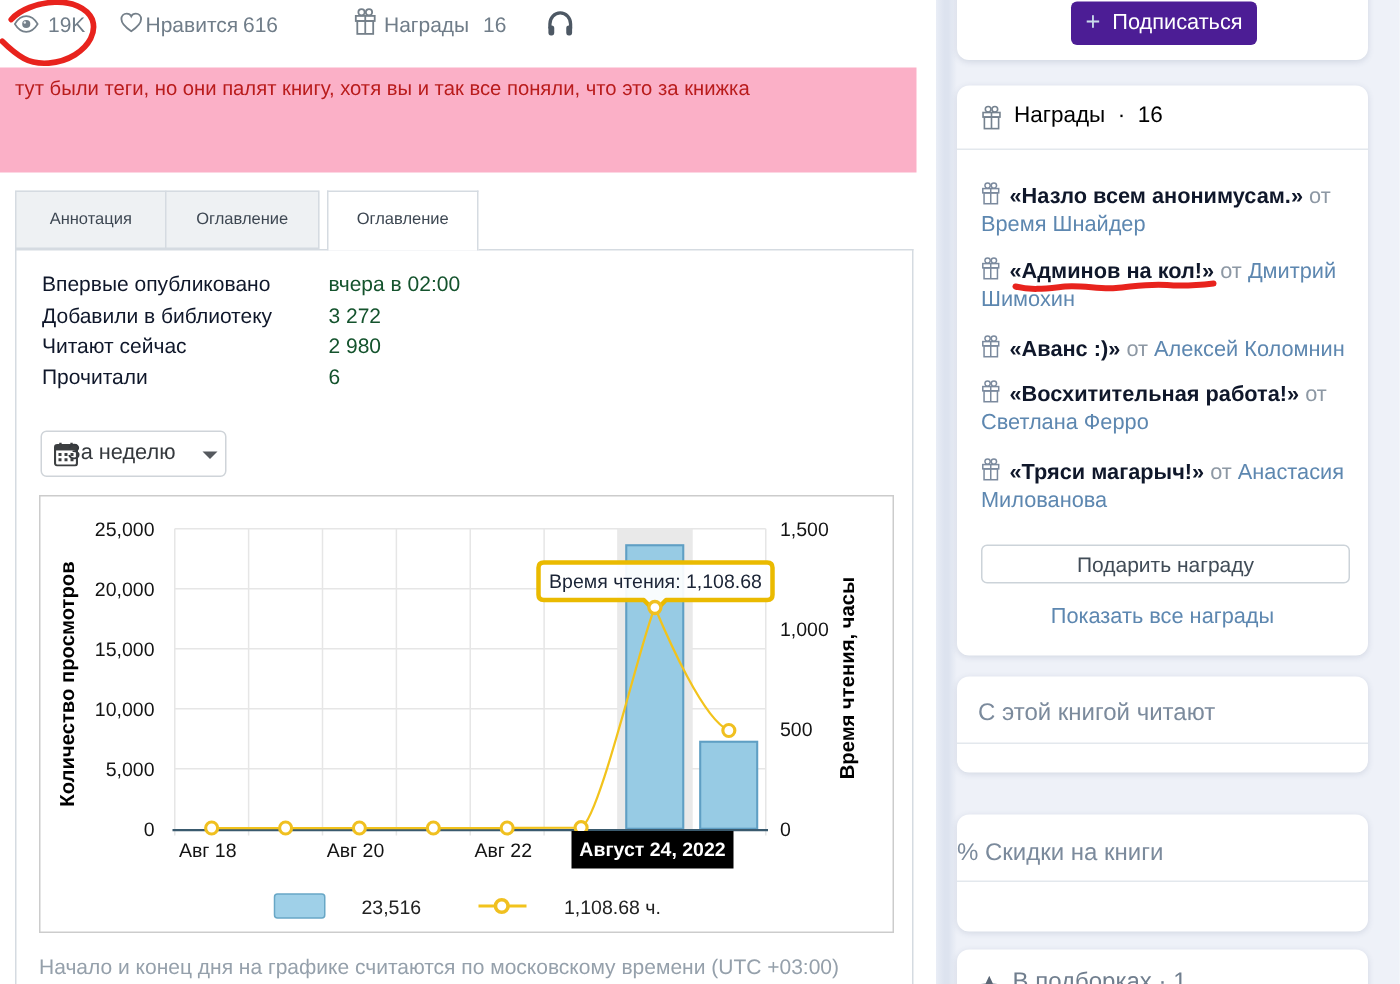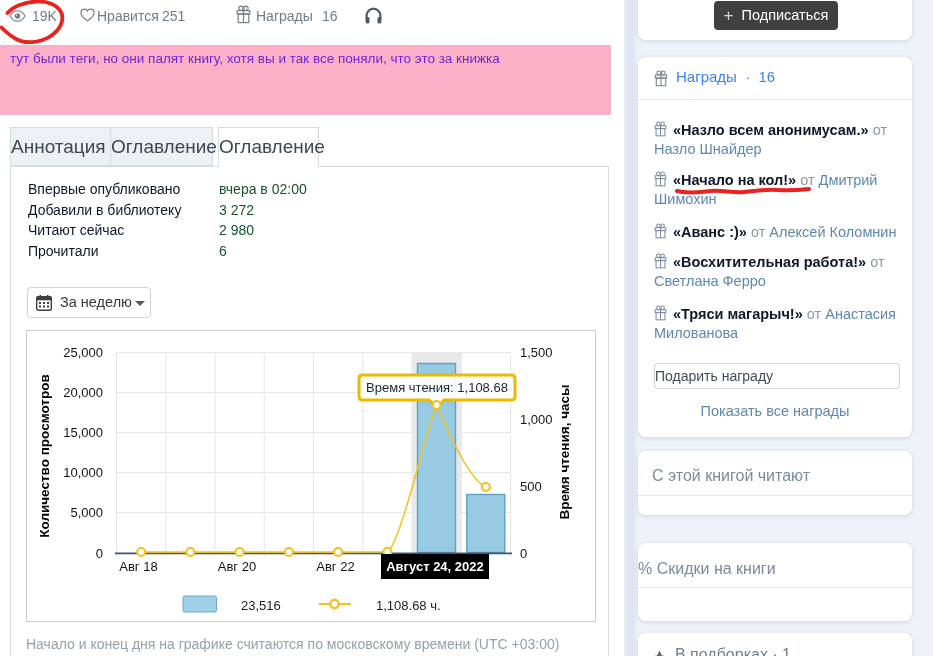--- a/index.html
+++ b/index.html
@@ -5,54 +5,54 @@
 html,body{width:933px;height:656px;overflow:hidden;background:#eef1f8;
   font-family:"Liberation Sans",sans-serif;-webkit-font-smoothing:antialiased}
 #page{position:relative;width:933px;height:656px}
 .abs{position:absolute}
 .maincol{position:absolute;left:0;top:0;width:624px;height:656px;background:#fff}
 .gutter{position:absolute;left:624px;top:0;width:14px;height:656px;
   background:linear-gradient(to right,#e9edf6 0%,#dde3ef 40%,#dde3ef 60%,#eef1f8 100%)}
 
 .tb{position:absolute;color:#707d89;font-size:14px}
 .pink{position:absolute;left:0;top:45px;width:611px;height:70px;background:#fbb0c7}
-.pink span{position:absolute;left:10px;top:6px;font-size:13.5px;color:#6d28d9}
+.pink span{position:absolute;left:10px;top:6px;font-size:13.5px;color:#b91c1c}
 
 .tab{position:absolute;top:127px;height:39px;border:1px solid #d5dbe1;
-  background:#eef1f3;color:#3d4752;font-size:19px;text-align:left;line-height:37px}
+  background:#eef1f3;color:#3d4752;font-size:11px;text-align:center;line-height:37px}
 .tab.active{background:#fff;border-bottom:none;height:40px;z-index:3}
 .panel{position:absolute;left:10px;top:166px;width:599px;height:500px;
   background:#fff;border:1px solid #d5dbe1;border-bottom:none}
 
 .slab{position:absolute;left:28px;font-size:14px;color:#0f172a;line-height:20.5px}
 .sval{position:absolute;left:219px;font-size:14px;color:#14532d;line-height:20.5px}
 
 .drop{position:absolute;left:27px;top:287px;width:124px;height:31px;border:1px solid #cfd4d9;
   border-radius:4px;background:#fff;color:#35393d;font-size:14.5px}
 .drop .cal{position:absolute;left:8px;top:7px}
-.drop .lbl{position:absolute;left:32px;top:6px}
+.drop .lbl{position:absolute;left:17px;top:6px}
 .drop .car{position:absolute;left:107px;top:13px;width:0;height:0;
   border-left:5px solid transparent;border-right:5px solid transparent;border-top:5px solid #55595e}
 
 .note{position:absolute;left:26px;top:636px;font-size:14px;color:#95a0ab}
 
 .card{position:absolute;left:638px;width:274px;background:#fff;border-radius:8px;
   box-shadow:0 1px 4px rgba(60,80,120,.16)}
 .h2{font-size:16px;color:#7b8a9c}
-.subbtn{position:absolute;left:76px;top:25px;width:124px;height:29px;background:#404040;
+.subbtn{position:absolute;left:76px;top:25px;width:124px;height:29px;background:#4c1d95;
   border-radius:4px;color:#fff;font-size:14.5px;text-align:center;line-height:28px}
 .subbtn .pl{font-weight:400;font-size:17px;color:#c9dbeb;margin-right:8px;vertical-align:-1px}
 .divider{position:absolute;left:0;width:274px;height:1px;background:#e3e8ed}
 .award{position:absolute;left:16px;width:250px;font-size:14.5px;line-height:19px;color:#8d98a4}
 .award svg{vertical-align:-2px;margin-right:6px}
 .award b{color:#0f172a}
 .award a,.blue{color:#5d87b0;text-decoration:none}
 .gifticon{position:absolute;left:16px}
 .giftbtn{position:absolute;left:16px;top:306px;width:246px;height:26px;border:1px solid #ccd3d9;
-  border-radius:4px;background:#fff;color:#414c57;font-size:14px;line-height:24px}
+  border-radius:4px;background:#fff;color:#414c57;font-size:14px;text-align:center;line-height:24px}
 .showall{position:absolute;left:0;top:346px;width:274px;text-align:center;font-size:14.5px;color:#5d87b0}
 </style></head>
 <body>
 <div id="page">
   <svg width="0" height="0" style="position:absolute">
     <defs>
       <g id="gift" fill="none" stroke="#7b8a9e" stroke-width="1.2">
         <rect x="1.2" y="5.6" width="12.6" height="3.4"></rect>
           <rect x="2.2" y="9" width="10.6" height="8.6"></rect>
         <circle cx="5" cy="3.2" r="2.1"></circle>
@@ -67,21 +67,21 @@
   <svg class="abs" style="left:9px;top:10px" width="17" height="12" viewBox="0 0 21 15">
     <path d="M1 7.5 C4 2.5,8 1,10.5 1 C13 1,17 2.5,20 7.5 C17 12.5,13 14,10.5 14 C8 14,4 12.5,1 7.5 Z" fill="none" stroke="#75808a" stroke-width="1.4"></path>
     <circle cx="10.5" cy="7.5" r="3.4" fill="#75808a"></circle>
       <circle cx="9.3" cy="6.3" r="1" fill="#e8ecef"></circle>
   </svg>
   <div class="tb" style="left:32px;top:8px">19K</div>
   <svg class="abs" style="left:80px;top:8px" width="15" height="14" viewBox="0 0 17 16">
     <path d="M8.5 14.6 C3.2 11.2,1 8.4,1 5.4 C1 3,2.8 1.2,5 1.2 C6.5 1.2,7.9 2,8.5 3.3 C9.1 2,10.5 1.2,12 1.2 C14.2 1.2,16 3,16 5.4 C16 8.4,13.8 11.2,8.5 14.6 Z" fill="none" stroke="#75808a" stroke-width="1.4"></path>
   </svg>
   <div class="tb" style="left:97px;top:8px">Нравится</div>
-  <div class="tb" style="left:162px;top:8px">251</div>
+  <div class="tb" style="left:162px;top:8px">616</div>
   <svg class="abs" style="left:236px;top:5px" width="15" height="19" viewBox="0 0 15 19">
     <g fill="none" stroke="#75808a" stroke-width="1.2">
       <rect x="1.2" y="5.6" width="12.6" height="3.4"></rect>
       <rect x="2.2" y="9" width="10.6" height="8.6"></rect>
       <circle cx="5" cy="3.2" r="2.1"></circle>
         <circle cx="10" cy="3.2" r="2.1"></circle>
       <path d="M7.5 5.6 L7.5 17.6"></path>
     </g>
   </svg>
   <div class="tb" style="left:256px;top:8px">Награды</div>
@@ -193,28 +193,28 @@
   <div class="card" style="top:57px;height:380px">
     <svg class="gifticon" style="top:13px" width="14" height="17" viewBox="0 0 15 19">
       <g fill="none" stroke="#75828f" stroke-width="1.2">
         <rect x="1.2" y="5.6" width="12.6" height="3.4"></rect>
           <rect x="2.2" y="9" width="10.6" height="8.6"></rect>
         <circle cx="5" cy="3.2" r="2.1"></circle>
           <circle cx="10" cy="3.2" r="2.1"></circle>
           <path d="M7.5 5.6 L7.5 17.6"></path>
       </g>
     </svg>
-    <div class="h2" style="position:absolute;left:38px;top:11px;font-size:15px;color:#3b82f6">Награды &nbsp;·&nbsp; 16</div>
+    <div class="h2" style="position:absolute;left:38px;top:11px;font-size:15px;color:#000000">Награды &nbsp;·&nbsp; 16</div>
     <div class="divider" style="top:42px"></div>
     <div class="award" style="top:64px"><svg width="13" height="16" viewBox="0 0 15 19">
           <use href="#gift"></use>
-        </svg><b>«Назло всем анонимусам.»</b> от <a>Назло Шнайдер</a></div>
+        </svg><b>«Назло всем анонимусам.»</b> от <a>Время Шнайдер</a></div>
     <div class="award" style="top:114px"><svg width="13" height="16" viewBox="0 0 15 19">
           <use href="#gift"></use>
-        </svg><b>«Начало на кол!»</b> от <a>Дмитрий Шимохин</a></div>
+        </svg><b>«Админов на кол!»</b> от <a>Дмитрий Шимохин</a></div>
     <div class="award" style="top:166px;white-space:nowrap"><svg width="13" height="16" viewBox="0 0 15 19">
           <use href="#gift"></use>
         </svg><b>«Аванс :)»</b> от <a>Алексей Коломнин</a></div>
     <div class="award" style="top:196px"><svg width="13" height="16" viewBox="0 0 15 19">
           <use href="#gift"></use>
         </svg><b>«Восхитительная работа!»</b> от <a>Светлана Ферро</a></div>
     <div class="award" style="top:248px"><svg width="13" height="16" viewBox="0 0 15 19">
           <use href="#gift"></use>
         </svg><b>«Тряси магарыч!»</b> от <a>Анастасия Милованова</a></div>
     <div class="giftbtn">Подарить награду</div>

